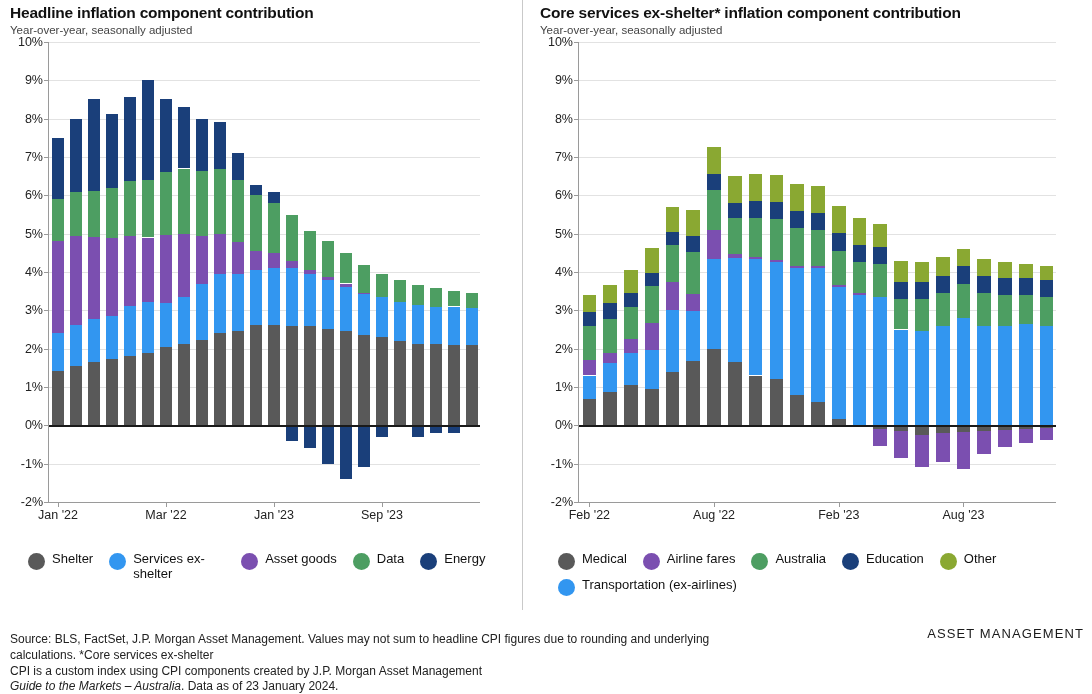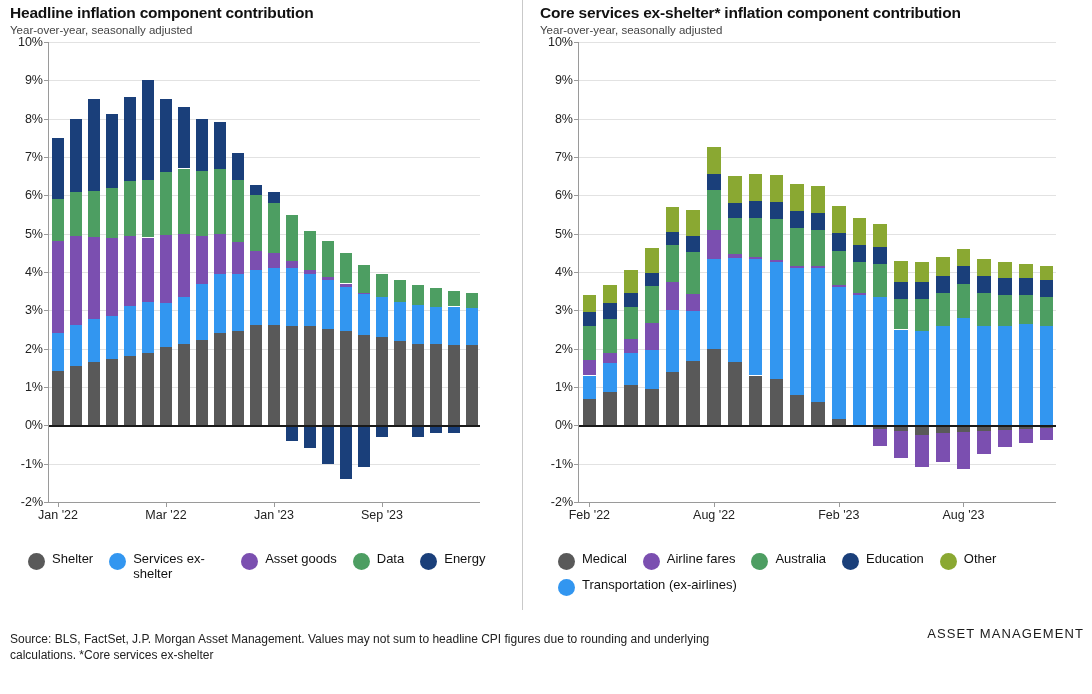--- a/index.html
+++ b/index.html
@@ -614,19 +614,21 @@
           <div class="legend-item">
             <span class="swatch" style="background: rgb(50, 150, 240);"></span>
             <span class="legend-label" style="max-width: none;">Transportation (ex-airlines)</span>
           </div>
         </div>
       </div>
   </div>
 
   <div class="footer">
     <div>Source: BLS, FactSet, J.P. Morgan Asset Management. Values may not sum to headline CPI figures due to rounding and underlying calculations. *Core services ex-shelter</div>
+    <div>CPI is a custom index using CPI components created by J.P. Morgan Asset Management</div>
+    <div><i>Guide to the Markets – Australia</i><span>. Data as of 23 January 2024.</span></div>
   </div>
 
   <div class="brand">
     <div class="brand-sub">ASSET MANAGEMENT</div>
   </div>
 
 </div>
 
 </body></html>

